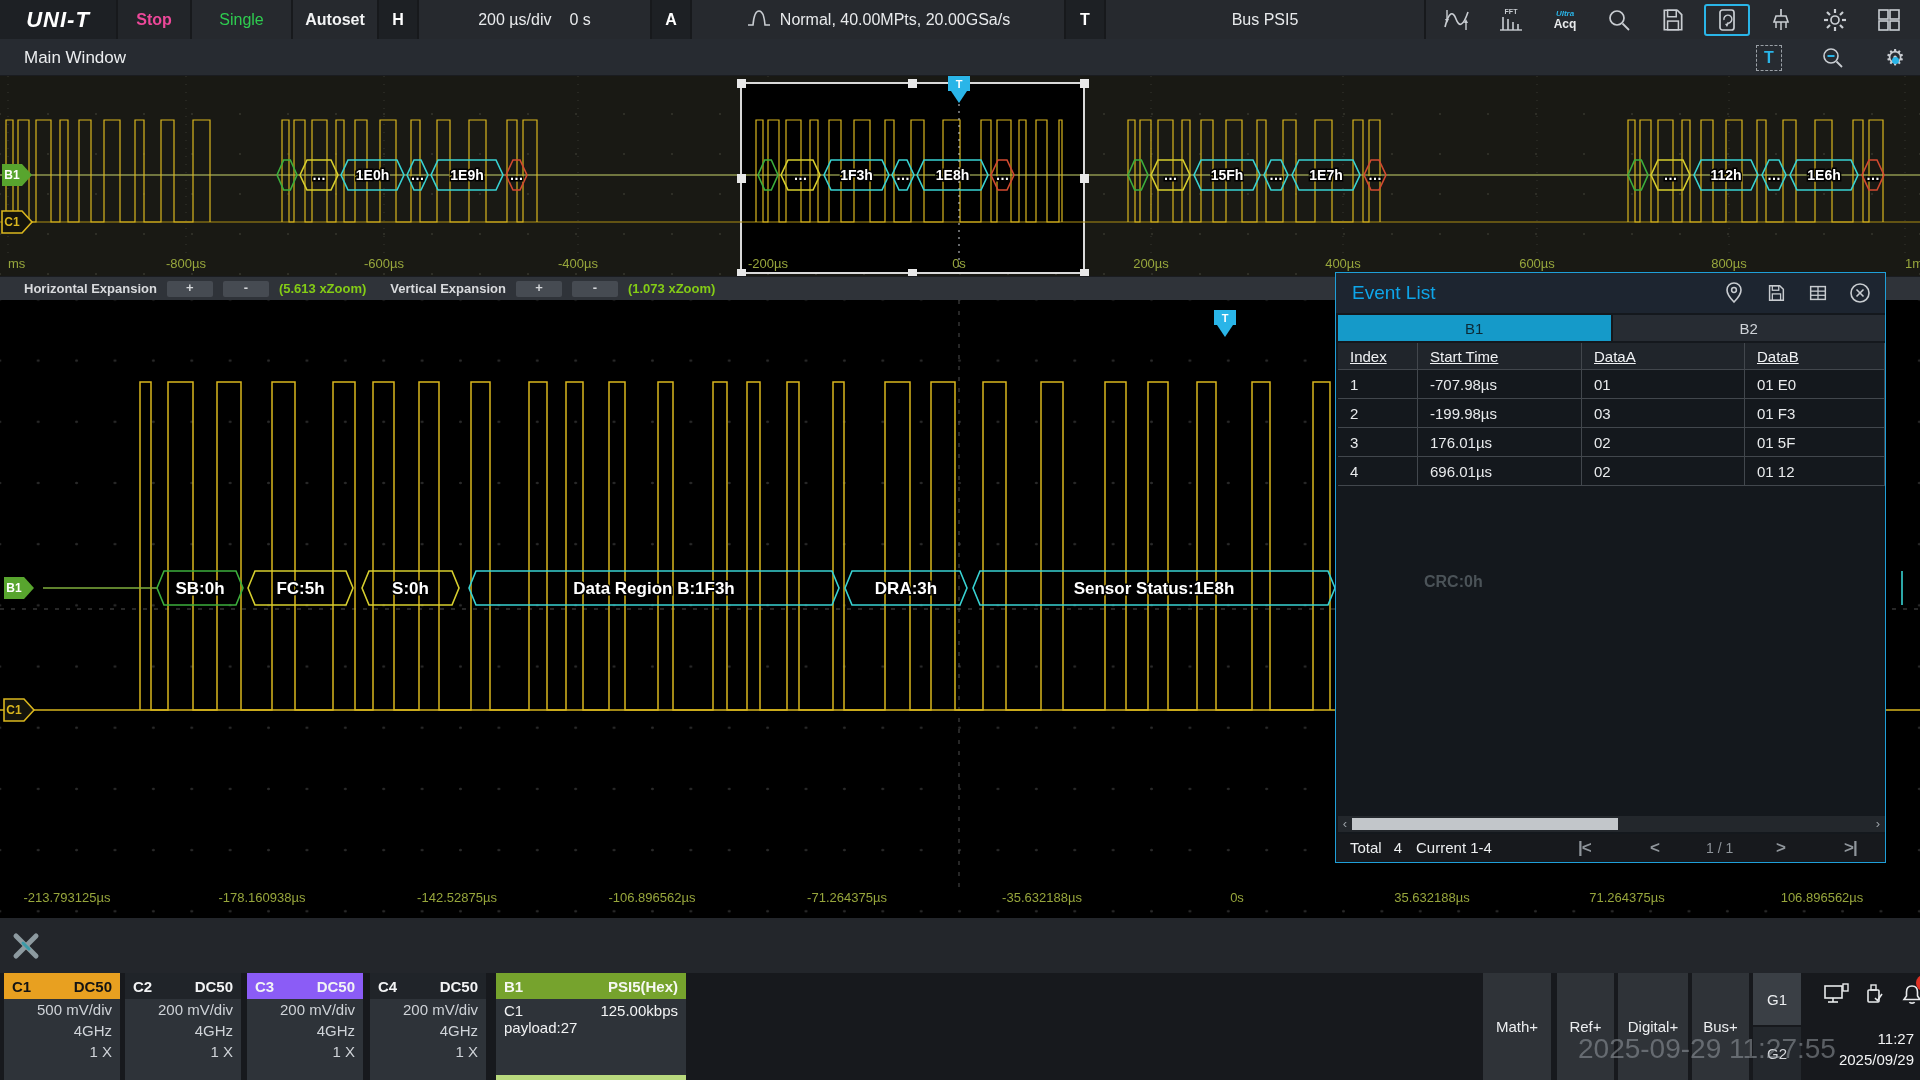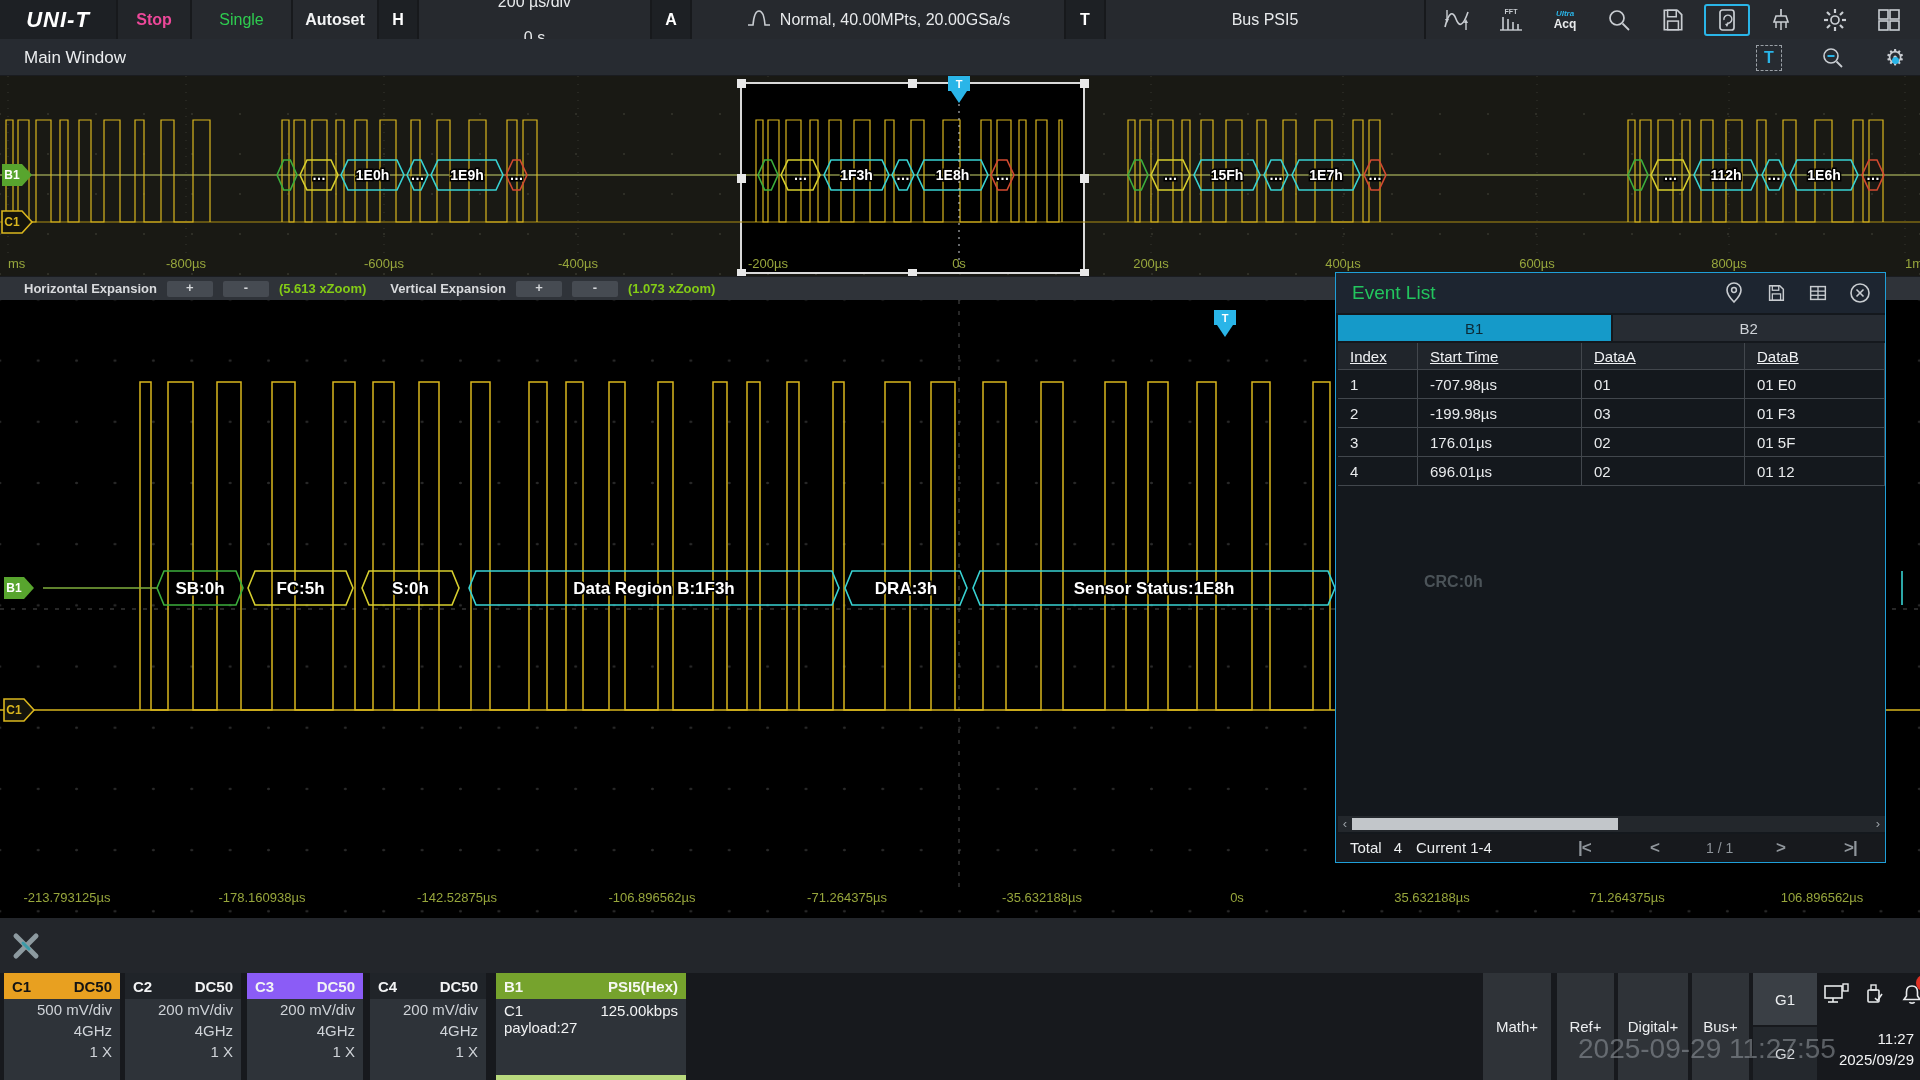--- a/index.html
+++ b/index.html
@@ -8,21 +8,21 @@
   .abs{position:absolute;}
 
   
   #topbar{left:0;top:0;width:1920px;height:39px;background:#26292e;display:flex;align-items:stretch;}
   .tseg{display:flex;align-items:center;justify-content:center;border-right:2px solid #17191c;color:#e8eaec;font-size:16px;}
   .brand{width:118px;background:#1d2024;color:#fff;font-weight:bold;font-size:22px;letter-spacing:1px;font-style:italic;}
   .stop{width:74px;color:#ec4899;font-weight:bold;background:#222529;}
   .single{width:101px;color:#2ecc4f;font-weight:normal;background:#26292e;}
   .autoset{width:86px;color:#f2f3f4;font-weight:bold;background:#26292e;}
   .hkey,.akey,.tkey{width:40px;background:#1d2024;color:#fff;font-weight:bold;}
-  .tbase{width:233px;background:#26292e;gap:18px;flex-direction:column;}
+  .tbase{width:233px;background:#26292e;gap:18px;}
   .acqinfo{width:374px;background:#26292e;gap:8px;}
   .busseg{width:320px;background:#26292e;}
   #iconrow{flex:1;display:flex;align-items:center;justify-content:space-evenly;background:#26292e;}
   .tbicon{width:46px;height:32px;display:flex;align-items:center;justify-content:center;position:relative;cursor:pointer;}
   .tbicon svg{display:block;}
   .hl{border:2px solid #2ab5e8;border-radius:3px;}
   .ultrastack{display:flex;flex-direction:column;align-items:center;line-height:1;}
   .ultrastack .u{color:#2ab5e8;font-size:8px;font-style:italic;font-weight:bold;}
   .ultrastack .a{color:#e8eaec;font-size:12px;font-weight:bold;}
 
@@ -61,31 +61,31 @@
   .chcard{position:absolute;top:0;height:107px;background:#2e3339;}
   .chhead{height:26px;display:flex;align-items:center;justify-content:space-between;padding:0 8px;font-size:15px;font-weight:bold;}
   .chbody{padding:2px 8px 0 8px;color:#cfd3d8;font-size:15px;text-align:right;display:flex;flex-direction:column;gap:4px;}
   .buscard{position:absolute;top:0;height:107px;background:#2e3339;}
   .busbody{padding:3px 8px 0 8px;color:#f2f3f4;font-size:15px;}
   .busrow1{display:flex;justify-content:space-between;}
   .busstrip{position:absolute;left:0;bottom:0;width:100%;height:5px;background:#b9d97e;}
   .rbtn{position:absolute;top:0;height:107px;background:#2f3338;color:#eceef0;font-size:15px;display:flex;align-items:center;justify-content:center;cursor:pointer;}
   #g1{background:#3a3f45;color:#eceef0;}
   #g2{background:#24282d;color:#d5d8db;}
-  .gbtn{position:absolute;width:64px;height:52px;display:flex;align-items:center;justify-content:center;font-size:15px;cursor:pointer;}
+  .gbtn{position:absolute;width:48px;height:52px;display:flex;align-items:center;justify-content:center;font-size:15px;cursor:pointer;}
   .statusicons{position:absolute;left:1822px;top:8px;display:flex;gap:10px;}
   .sico{width:28px;height:26px;display:flex;align-items:center;justify-content:center;position:relative;}
   #badge{position:absolute;right:-6px;top:-6px;width:16px;height:16px;border-radius:50%;background:#e03024;color:#fff;font-size:11px;font-weight:bold;display:flex;align-items:center;justify-content:center;}
   #clock{position:absolute;left:1802px;top:55px;width:112px;text-align:right;color:#f2f3f4;font-size:15px;line-height:21px;}
   #watermark{position:absolute;left:1578px;top:1033px;color:rgba(158,164,170,0.5);font-size:28px;white-space:nowrap;z-index:60;pointer-events:none;}
 
   
   #eventpanel{left:1335px;top:272px;width:551px;height:591px;background:#14181d;border:1px solid #1f9fd8;z-index:40;}
   #ephead{position:absolute;left:0;top:0;width:100%;height:40px;background:#1d2530;display:flex;align-items:center;}
-  #eptitle{color:#22c55e;font-size:19px;margin-left:16px;flex:1;}
+  #eptitle{color:#0ea5e9;font-size:19px;margin-left:16px;flex:1;}
   .epicon{width:34px;height:28px;display:flex;align-items:center;justify-content:center;margin-right:8px;cursor:pointer;}
   #eptabs{position:absolute;left:2px;top:42px;width:547px;height:26px;display:flex;gap:2px;}
   .eptab{flex:1;display:flex;align-items:center;justify-content:center;font-size:15px;cursor:pointer;}
   .eptab.active{background:#159ac9;color:#0c2a36;}
   .eptab.inactive{background:#272c33;color:#cfd3d8;}
   #ephdr{position:absolute;left:2px;top:70px;width:547px;height:27px;display:flex;background:#20252b;border-bottom:1px solid #42474d;}
   .epcol{color:#f0f2f4;font-size:15px;display:flex;align-items:center;padding-left:12px;border-right:1px solid #42474d;text-decoration:underline;}
   #eprows{position:absolute;left:2px;top:97px;width:547px;}
   .eprow{display:flex;height:29px;border-bottom:1px solid #42474d;background:#14181d;}
   .epcell{color:#e8eaec;font-size:15px;display:flex;align-items:center;padding-left:12px;border-right:1px solid #42474d;}

